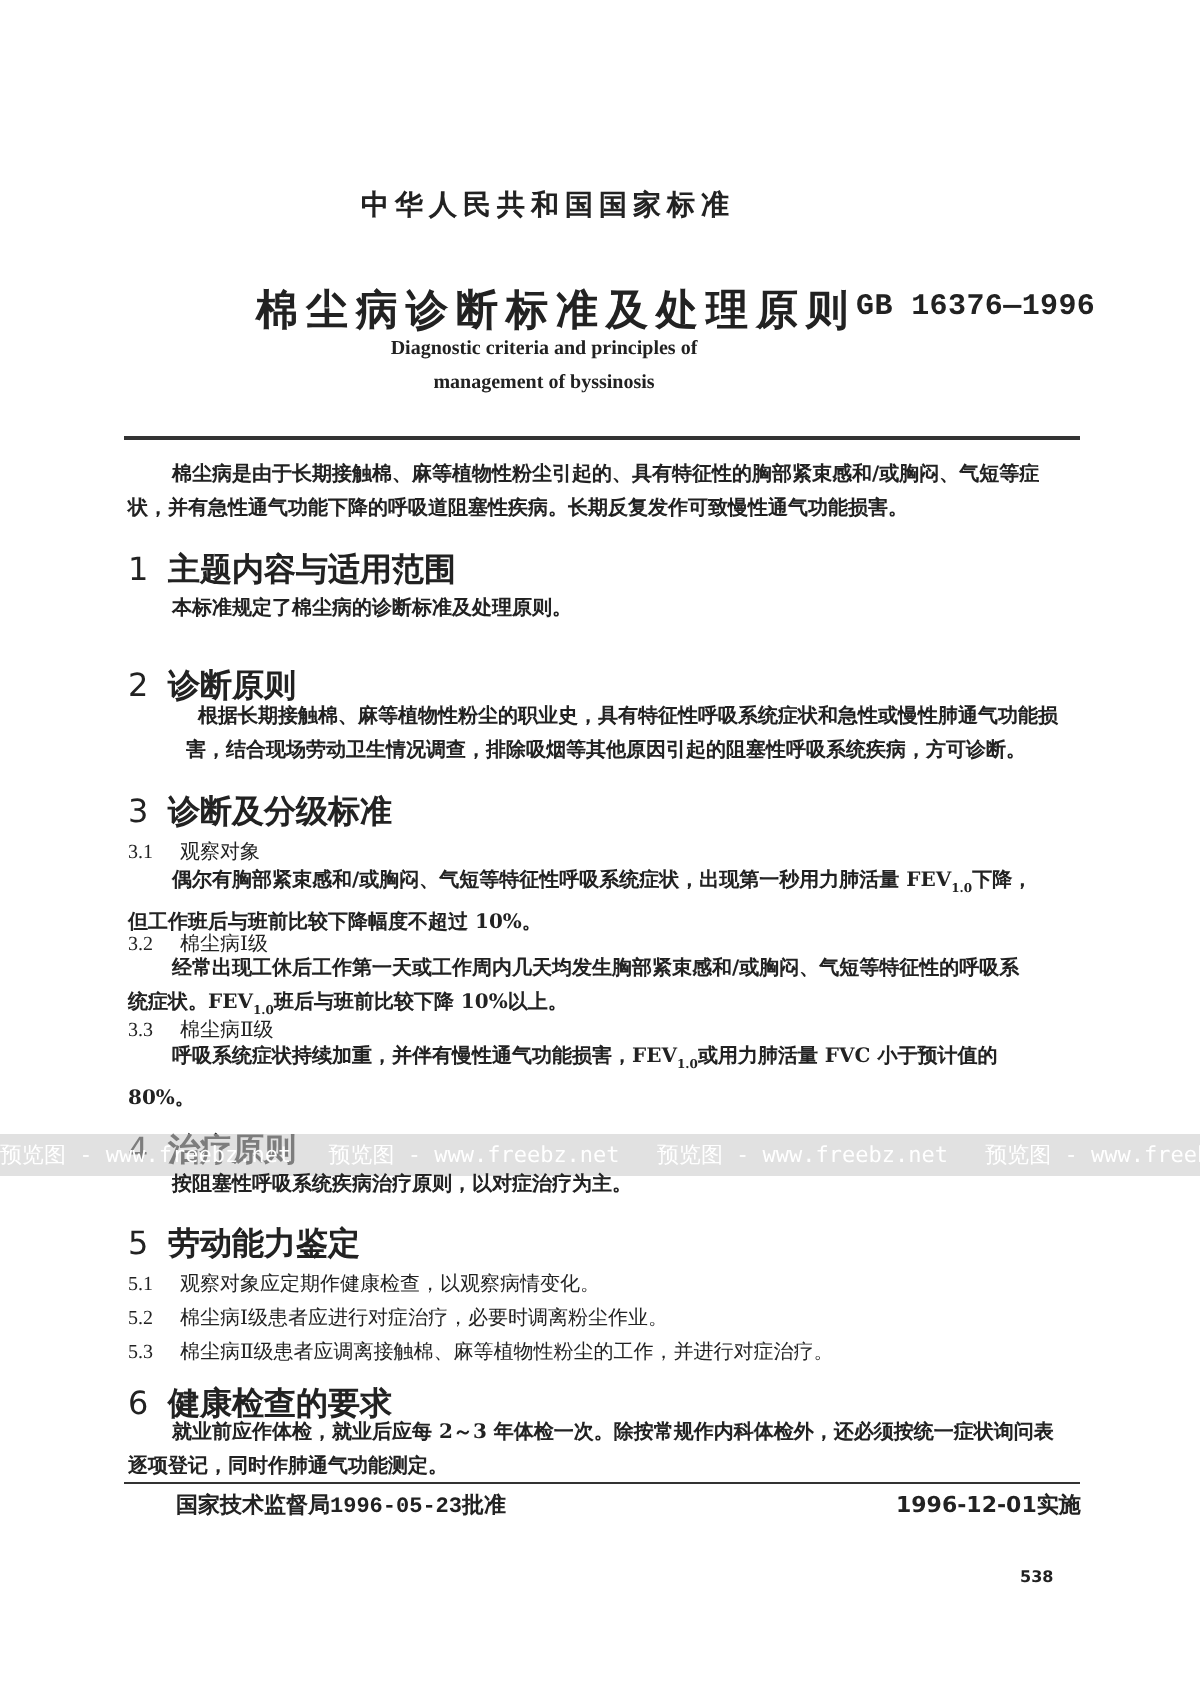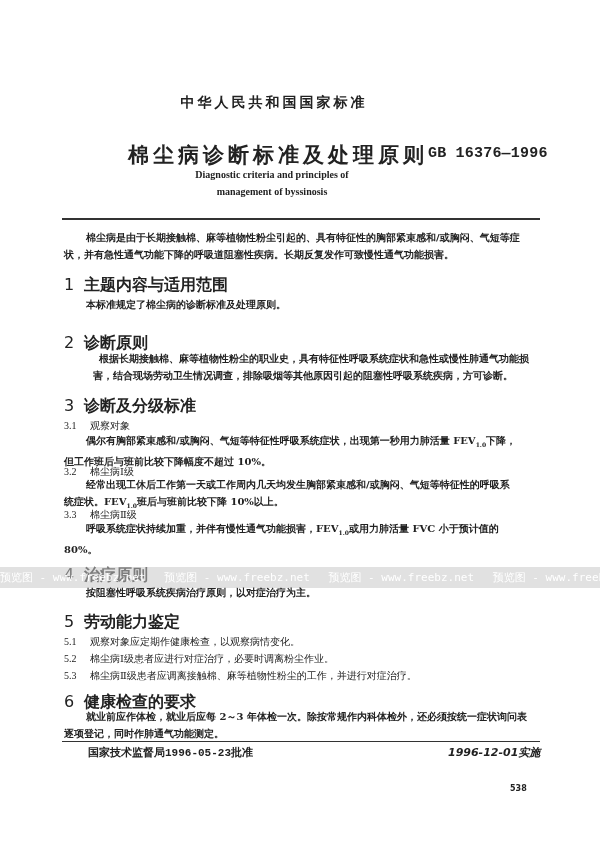--- a/index.html
+++ b/index.html
@@ -21,21 +21,21 @@
   .h { position: absolute; left: 64px; font-family: "DejaVu Sans", sans-serif; font-weight: bold; font-size: 16px; white-space: nowrap; }
   .h .num { display: inline-block; width: 20px; font-weight: normal; }
   .sub { position: absolute; left: 64px; font-size: 10px; white-space: nowrap; }
   .sub .num { display: inline-block; width: 26px; font-family: Liberation Serif, serif; }
   .watermark {
     position: absolute; left: 0; top: 567px; width: 600px; height: 21px; background: rgba(200,200,200,0.55);
     color: #ffffff; font-family: "DejaVu Sans Mono", monospace; font-size: 11px; line-height: 21px; white-space: nowrap; overflow: hidden;
   }
   .watermark span { display: inline-block; margin-right: 12px; }
   .foot-left { left: 64px; top: 745px; font-family: Liberation Mono, monospace; font-weight: bold; font-size: 11px; margin-left: 24px; }
-  .foot-right { left: 448px; top: 745px; font-family: "DejaVu Sans", sans-serif; font-weight: bold; font-size: 11px; font-style: italic; }
+  .foot-right { left: 448px; top: 745px; font-family: "DejaVu Sans", sans-serif; font-weight: bold; font-size: 11px; }
   .page-no { left: 510px; top: 784px; font-family: "DejaVu Sans", sans-serif; font-weight: bold; font-size: 8px; }
   sub { font-size: 6px; }
 </style>
 </head>
 <body>
 
 <div class="abs std-name">中华人民共和国国家标准</div>
 <div class="abs title">棉尘病诊断标准及处理原则</div>
 <div class="abs code">GB 16376—1996</div>
 <div class="abs en en1">Diagnostic criteria and principles of</div>

